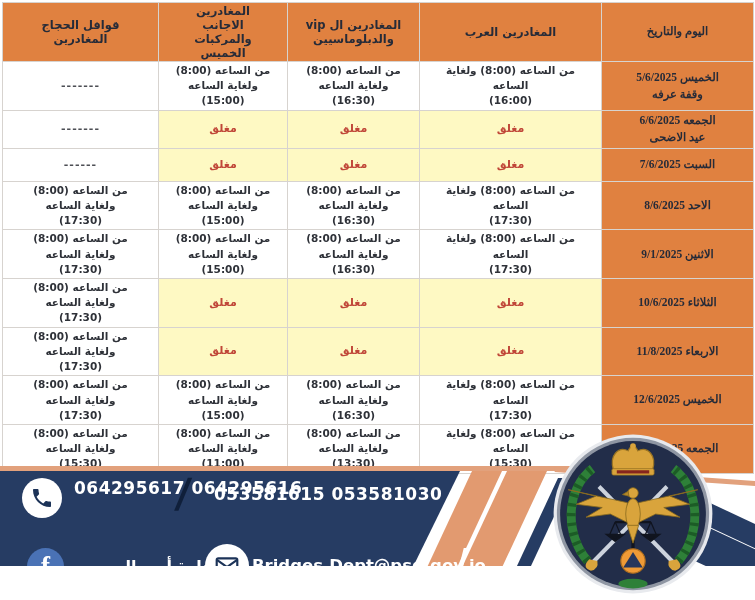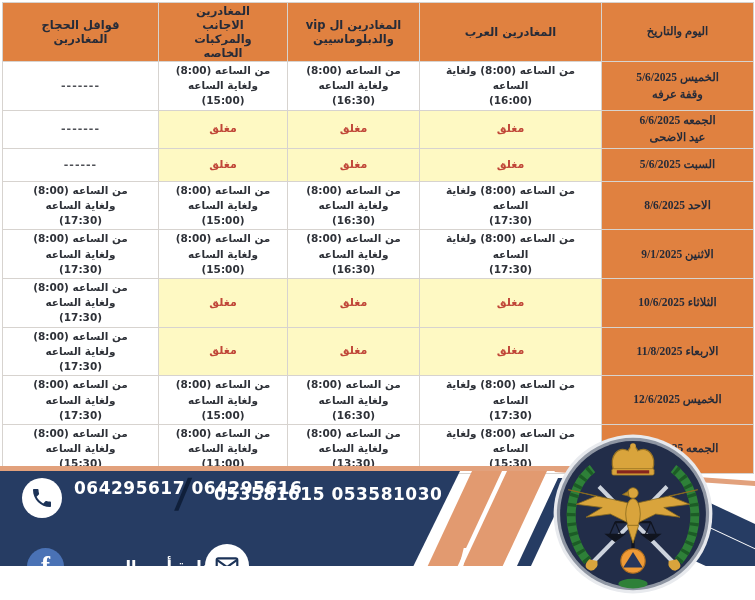--- a/index.html
+++ b/index.html
@@ -64,21 +64,21 @@
         <col style="width:182px">
         <col style="width:132px">
       <col style="width:129px">
         <col style="width:156px">
     </colgroup>
     <thead>
       <tr>
         <th class="datecol">اليوم والتاريخ</th>
         <th>المغادرين العرب</th>
         <th>المغادرين ال vip والدبلوماسيين</th>
-        <th>المغادرين الاجانب والمركبات الخاصه</th>
+        <th>المغادرين الاجانب والمركبات الخميس</th>
         <th>قوافل الحجاج المغادرين</th>
       </tr>
     </thead>
     <tbody>
       <tr style="height:39px">
         <td class="datecol">الخميس 5/6/2025
 وقفة عرفه</td>
         <td class="cell">من الساعه (8:00) ولغاية الساعه
 (16:00)</td>
         <td class="cell">من الساعه (8:00) ولغاية الساعه
@@ -89,21 +89,21 @@
       </tr>
       <tr style="height:38px">
         <td class="datecol">الجمعه 6/6/2025
 عيد الاضحى</td>
         <td class="cell closed">مغلق</td>
         <td class="cell closed">مغلق</td>
         <td class="cell closed">مغلق</td>
         <td class="cell dash">-------</td>
       </tr>
       <tr style="height:33px">
-        <td class="datecol">السبت 5/6/2025</td>
+        <td class="datecol">السبت 7/6/2025</td>
         <td class="cell closed">مغلق</td>
         <td class="cell closed">مغلق</td>
         <td class="cell closed">مغلق</td>
         <td class="cell dash">------</td>
       </tr>
       <tr style="height:42px">
         <td class="datecol">الاحد 8/6/2025</td>
         <td class="cell">من الساعه (8:00) ولغاية الساعه
 (17:30)</td>
         <td class="cell">من الساعه (8:00) ولغاية الساعه
@@ -190,20 +190,21 @@
         <span>f</span>
       </div>
     <div class="f-text f-fblabel">ادارة أمن الجسور</div>
 
     <div class="circle-ic f-mail">
       <svg width="26" height="26" viewBox="0 0 24 24">
           <rect x="2.5" y="5" width="19" height="14" rx="1.5" fill="#fff" stroke="#1c3358" stroke-width="2"></rect>
           <path d="M3 6.5 L12 13 L21 6.5" fill="none" stroke="#1c3358" stroke-width="2"></path>
         </svg>
     </div>
+    <div class="f-text f-email">Bridges.Dept@psd.gov.jo</div>
     <div class="f-bar"></div>
   </div>
 
   <svg class="emblem" viewBox="-100 -100 200 200">
     <circle r="98" fill="#e8eaee"></circle>
     <circle r="94" fill="#8f96a3"></circle>
     <circle r="90" fill="#222d49"></circle>
     <g stroke="#2e8038" stroke-width="11" fill="none">
       <path d="M-56,58 C-84,26 -84,-30 -50,-56"></path>
       <path d="M56,58 C84,26 84,-30 50,-56"></path>

